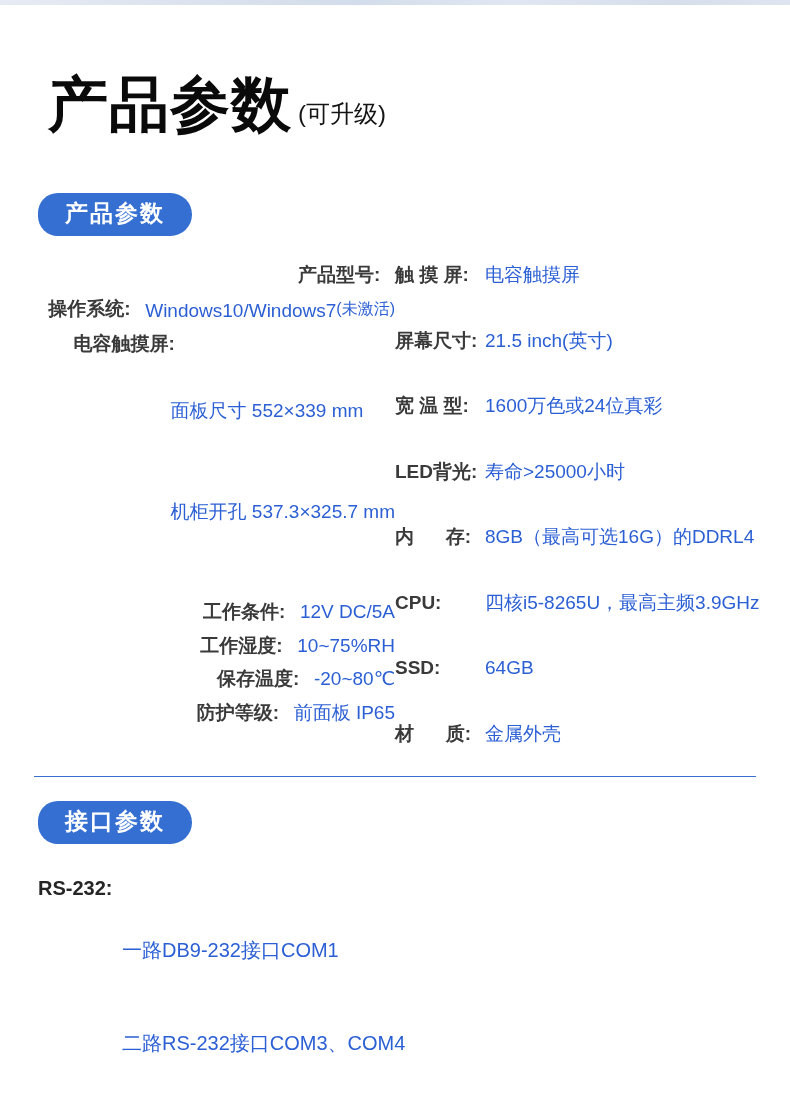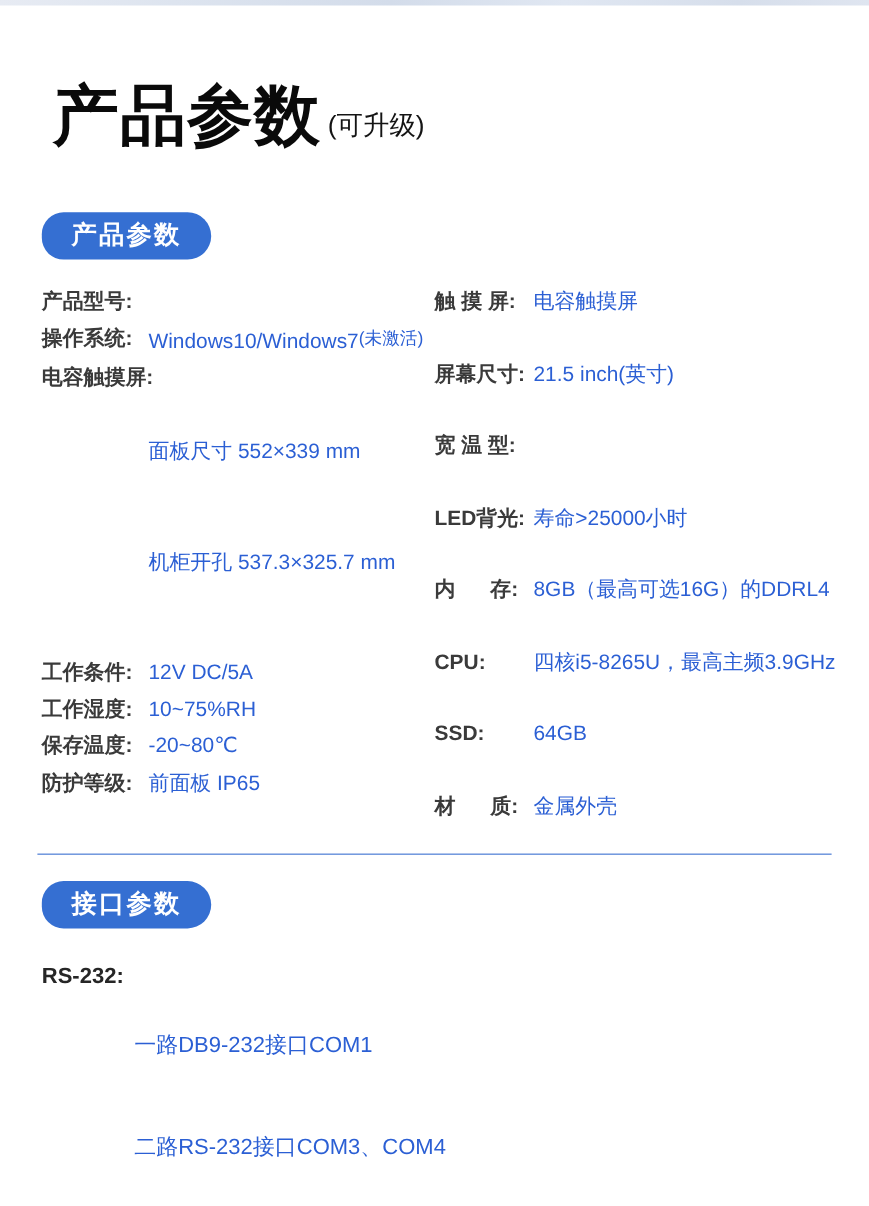--- a/index.html
+++ b/index.html
@@ -48,21 +48,21 @@
     border-radius:24px 26px 26px 24px;
     margin-top:54px;
   }
   .badge.second{margin-top:24px;}
   
   .spec-grid{
     display:flex;
     margin-top:22px;
   }
   .spec-col{display:flex;flex-direction:column;}
-  .spec-col.left{width:357px;flex:none;}
+  .spec-col.left{width:357px;flex:none;align-items:flex-end;}
   .spec-col.right{flex:1;gap:32px;}
   .srow{
     display:flex;
     align-items:flex-start;
     line-height:33.5px;
     font-size:19px;
   }
   .slabel{
     flex:none;
     width:97px;
@@ -159,20 +159,21 @@
       <div class="srow">
         <span class="slabel">触 摸 屏:</span>
         <span class="sval">电容触摸屏</span>
       </div>
       <div class="srow">
         <span class="slabel">屏幕尺寸:</span>
         <span class="sval">21.5 inch(英寸)</span>
       </div>
       <div class="srow">
         <span class="slabel">宽 温 型:</span>
+        <span class="sval">1600万色或24位真彩</span>
       </div>
       <div class="srow">
         <span class="slabel">LED背光:</span>
         <span class="sval">寿命&gt;25000小时</span>
       </div>
       <div class="srow">
         <span class="slabel">内      存:</span>
         <span class="sval">8GB（最高可选16G）的DDRL4</span>
       </div>
       <div class="srow">

